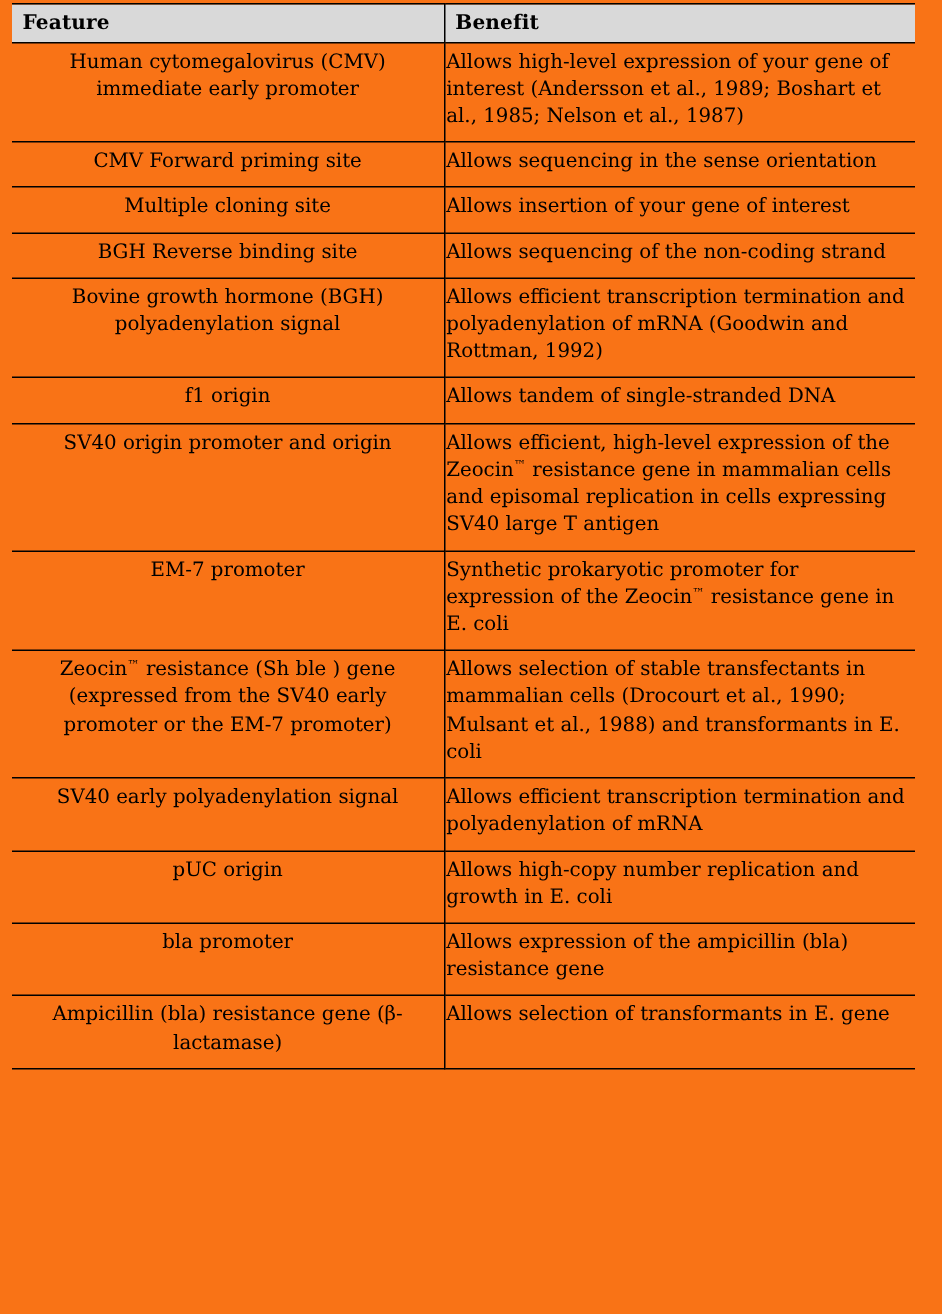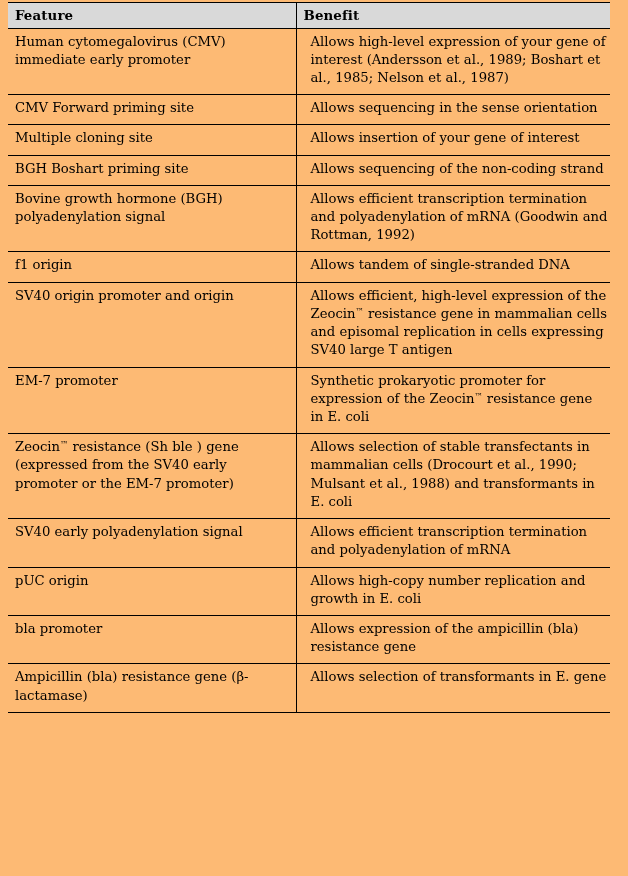--- a/index.html
+++ b/index.html
@@ -12,21 +12,21 @@
     height: 876px;
     font-family: "DejaVu Serif", "Liberation Serif", serif;
     color: #000000;
     overflow: hidden;
   }
 
   .page {
     position: relative;
     width: 628px;
     height: 876px;
-    background: #fdba74;
+    background: #f97316;
   }
 
   table.feature-table {
     position: absolute;
     left: 8px;
     top: 2px;
     width: 602px;
     border-collapse: collapse;
     table-layout: fixed;
     font-size: 13.2px;
@@ -52,23 +52,24 @@
   }
 
   table.feature-table tbody td {
     vertical-align: top;
     padding: 4px 7px 7px 7px;
     border-bottom: 1.1px solid #000000;
   }
   table.feature-table tbody td.cell-feature {
     border-right: 1.2px solid #000000;
     padding-left: 7px;
+    text-align: center;
   }
   table.feature-table tbody td.cell-benefit {
-    padding-left: 14px;
+    padding-left: 1px;
     padding-right: 2px;
   }
   table.feature-table tbody tr:last-child td {
     border-bottom: 1.4px solid #000000;
     margin-top: 48px;
   }
 
   .it { }
   sup.tm {
     font-size: 0.62em;
@@ -103,21 +104,21 @@
         </tr>
         <tr>
           <td class="cell-feature">CMV Forward priming site</td>
           <td class="cell-benefit">Allows sequencing in the sense orientation</td>
         </tr>
         <tr>
           <td class="cell-feature">Multiple cloning site</td>
           <td class="cell-benefit">Allows insertion of your gene of interest</td>
         </tr>
         <tr>
-          <td class="cell-feature">BGH Boshart priming site</td>
+          <td class="cell-feature">BGH Reverse binding site</td>
           <td class="cell-benefit">Allows sequencing of the non-coding strand</td>
         </tr>
         <tr>
           <td class="cell-feature">Bovine growth hormone (BGH) polyadenylation signal</td>
           <td class="cell-benefit">Allows efficient transcription termination and polyadenylation of mRNA (Goodwin and Rottman, 1992)</td>
         </tr>
         <tr>
           <td class="cell-feature">f1 origin</td>
           <td class="cell-benefit">Allows tandem of single-stranded DNA</td>
         </tr>

